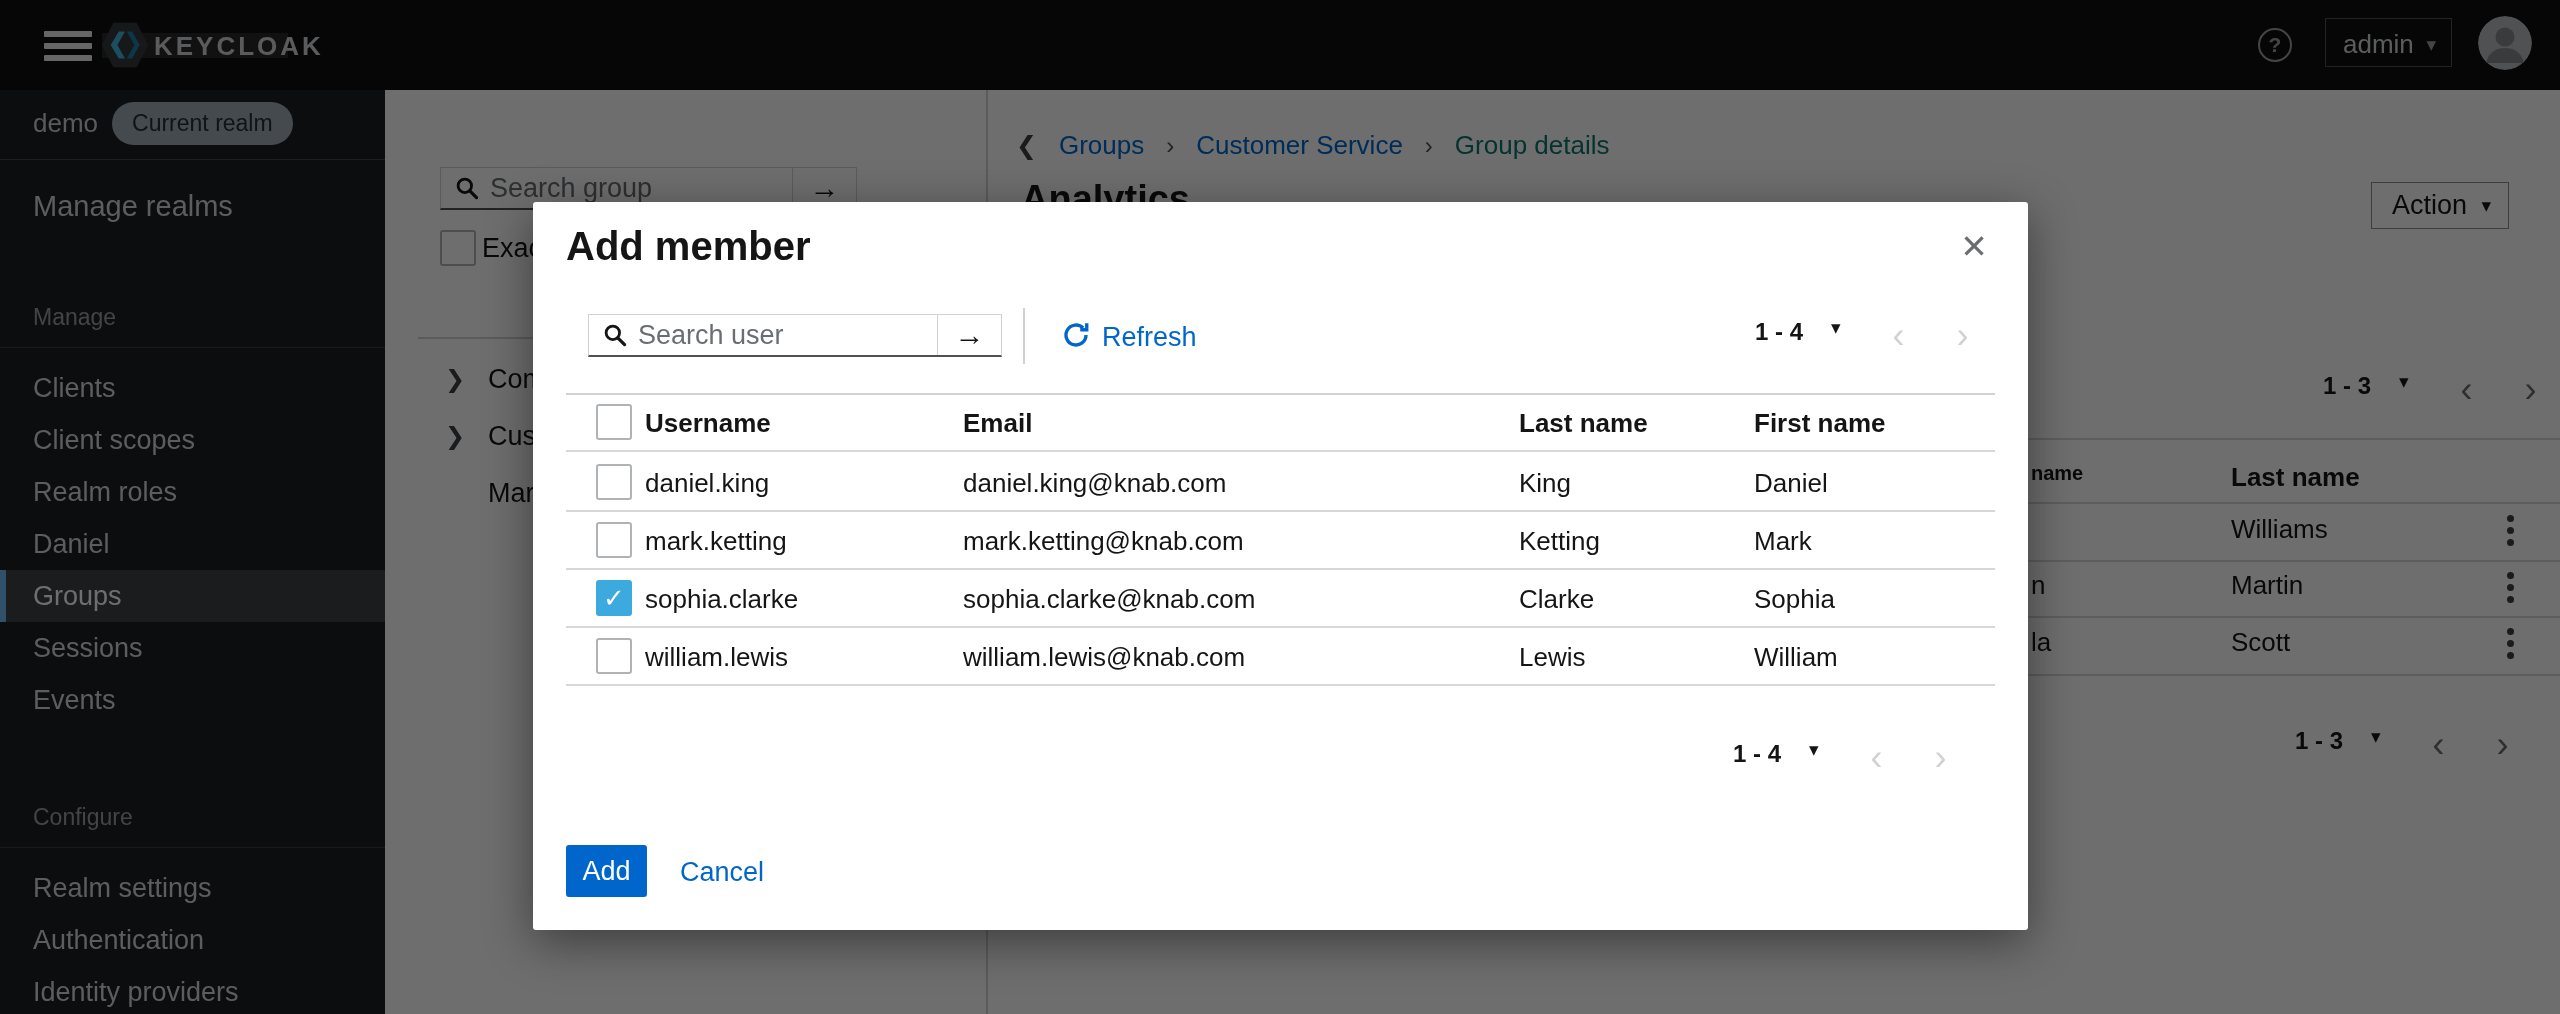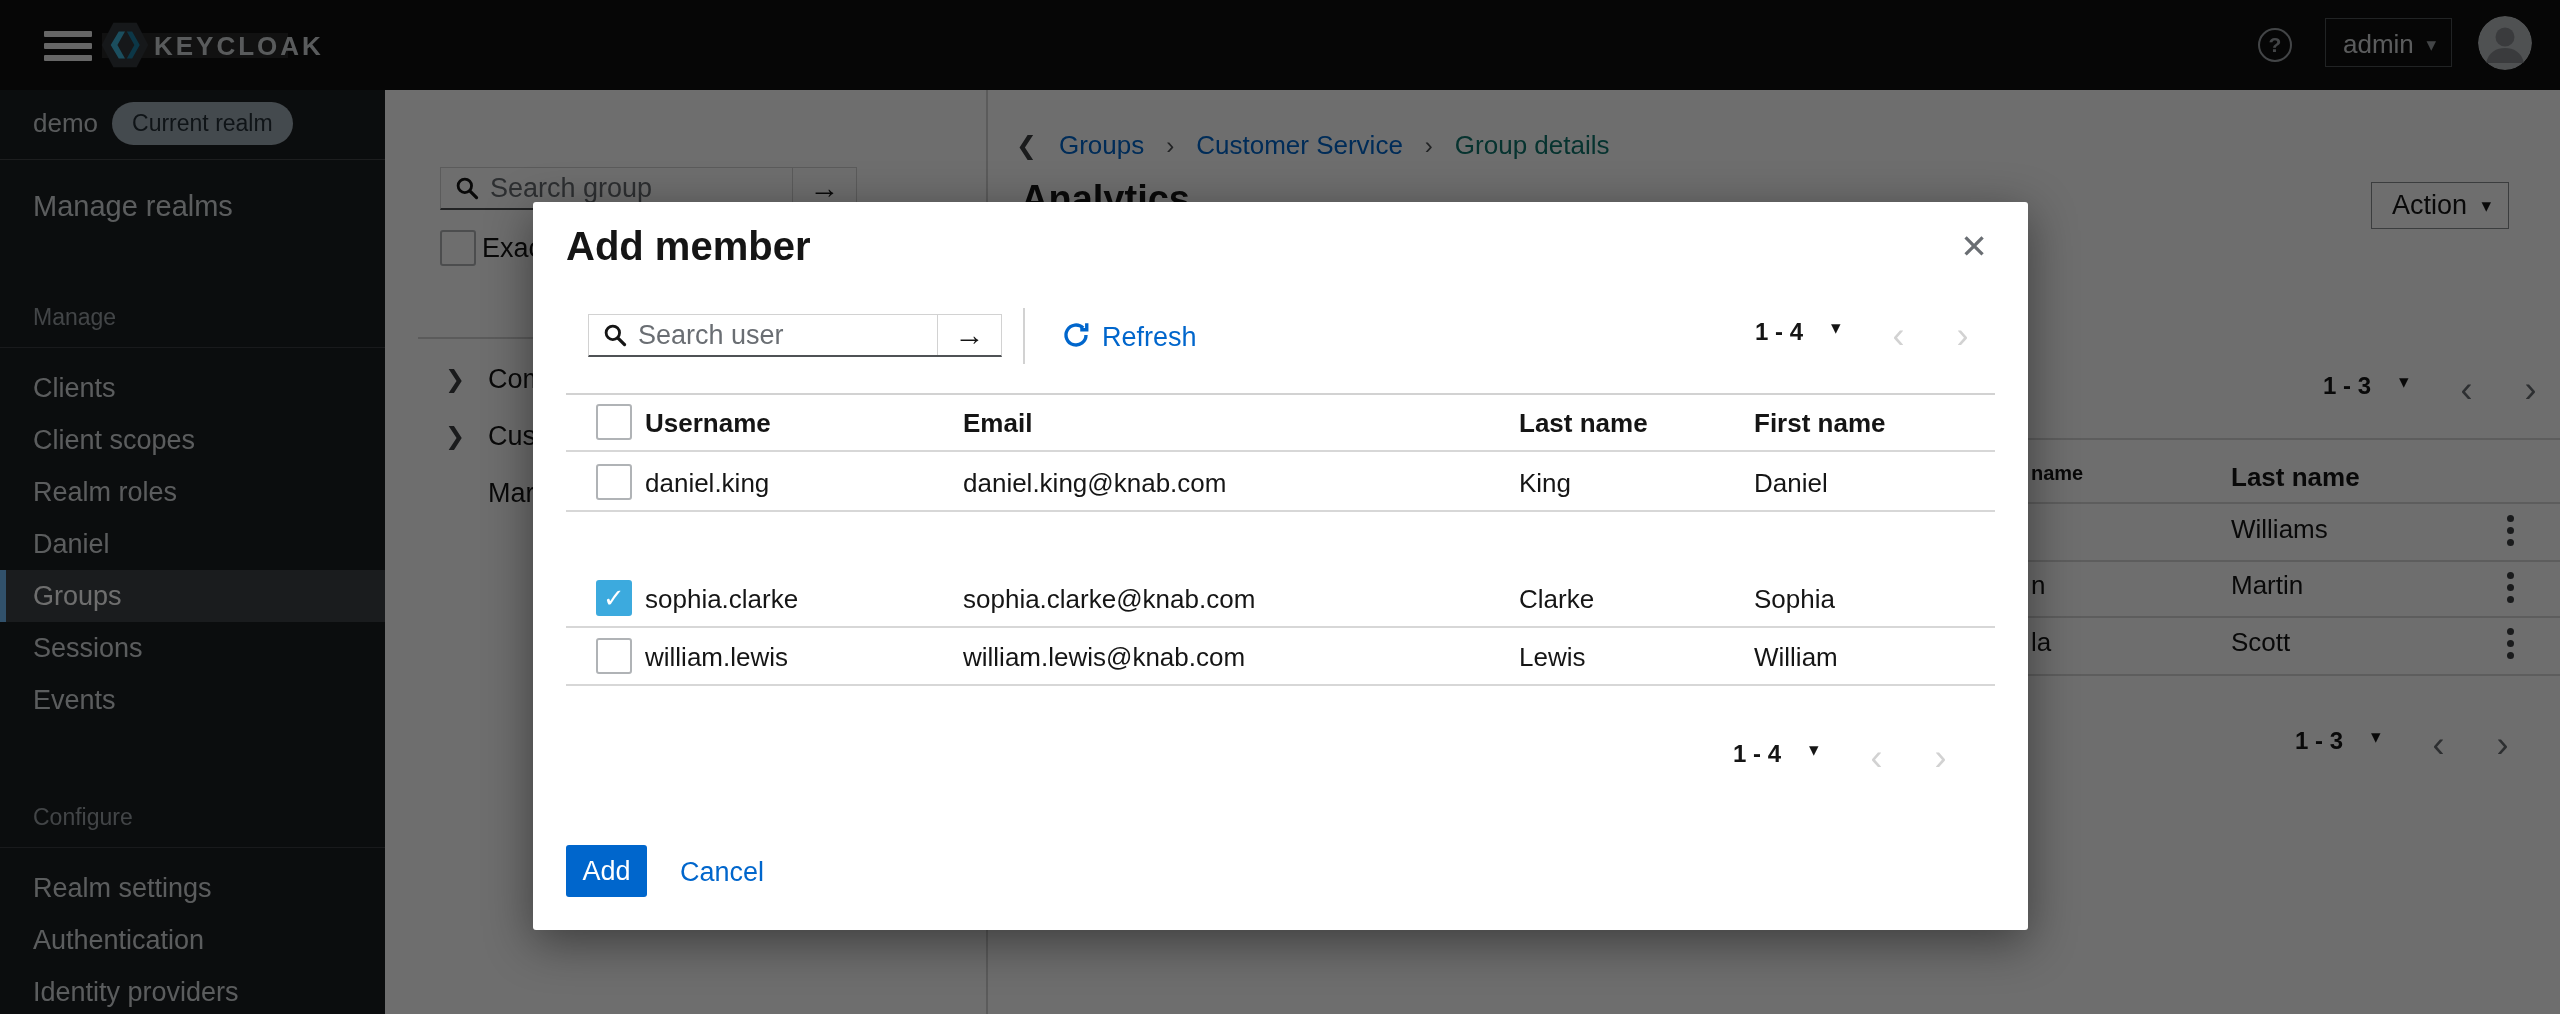--- a/index.html
+++ b/index.html
@@ -306,20 +306,27 @@
     <span class="col c-first">First name</span>
   </div>
 
   <div class="mt-row mt-r0">
     <div class="checkbox cb"></div>
     <span class="col c-user">daniel.king</span>
     <span class="col c-email">daniel.king@knab.com</span>
     <span class="col c-last">King</span>
     <span class="col c-first">Daniel</span>
   </div>
+  <div class="mt-row mt-r1">
+    <div class="checkbox cb"></div>
+    <span class="col c-user">mark.ketting</span>
+    <span class="col c-email">mark.ketting@knab.com</span>
+    <span class="col c-last">Ketting</span>
+    <span class="col c-first">Mark</span>
+  </div>
   <div class="mt-row mt-r2">
     <div class="checkbox cb checked">
         <span class="checkmark">✓</span>
       </div>
     <span class="col c-user">sophia.clarke</span>
     <span class="col c-email">sophia.clarke@knab.com</span>
     <span class="col c-last">Clarke</span>
     <span class="col c-first">Sophia</span>
   </div>
   <div class="mt-row mt-r3">

